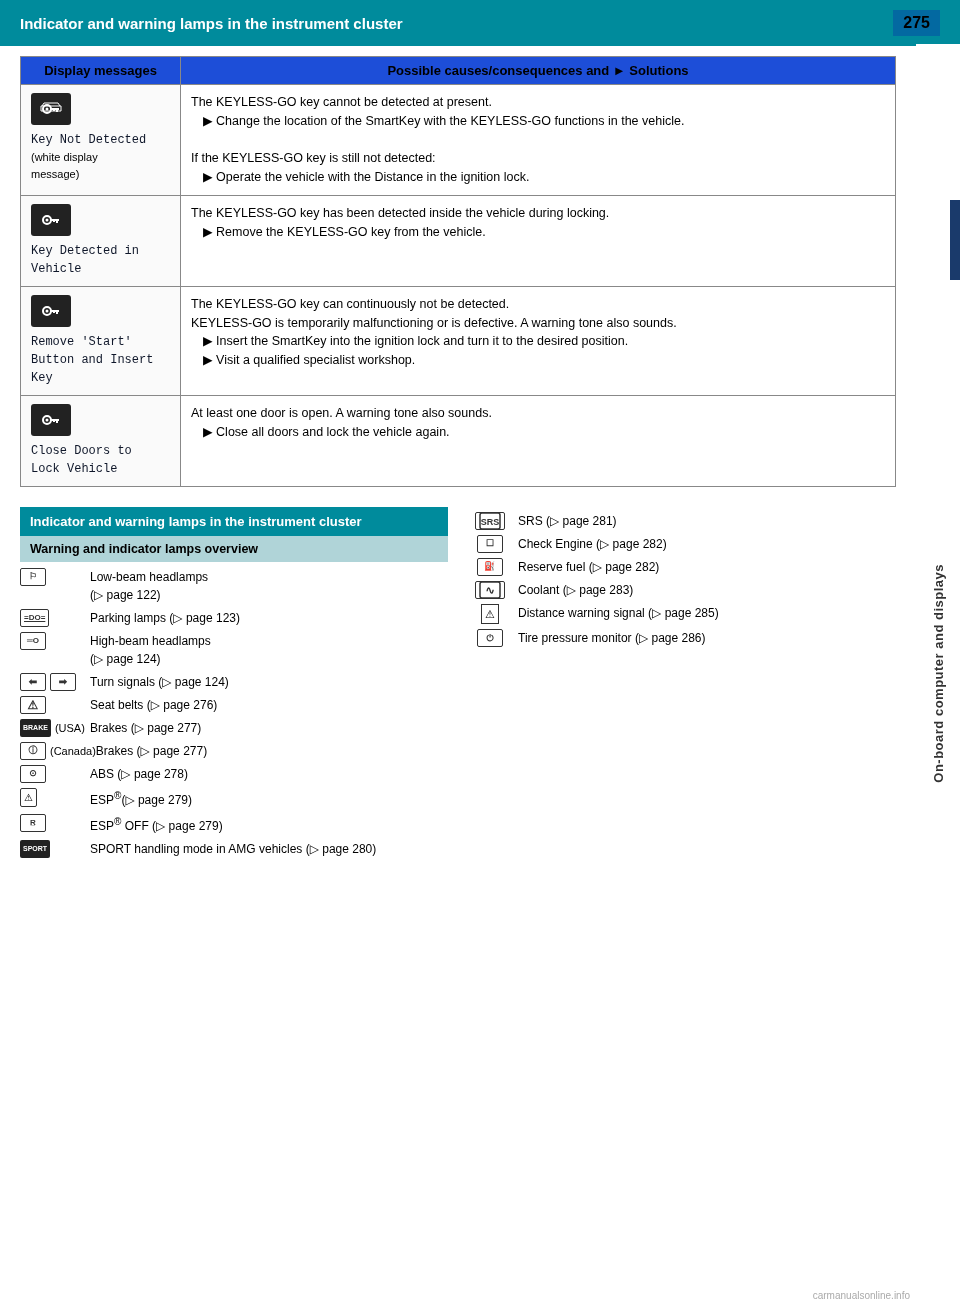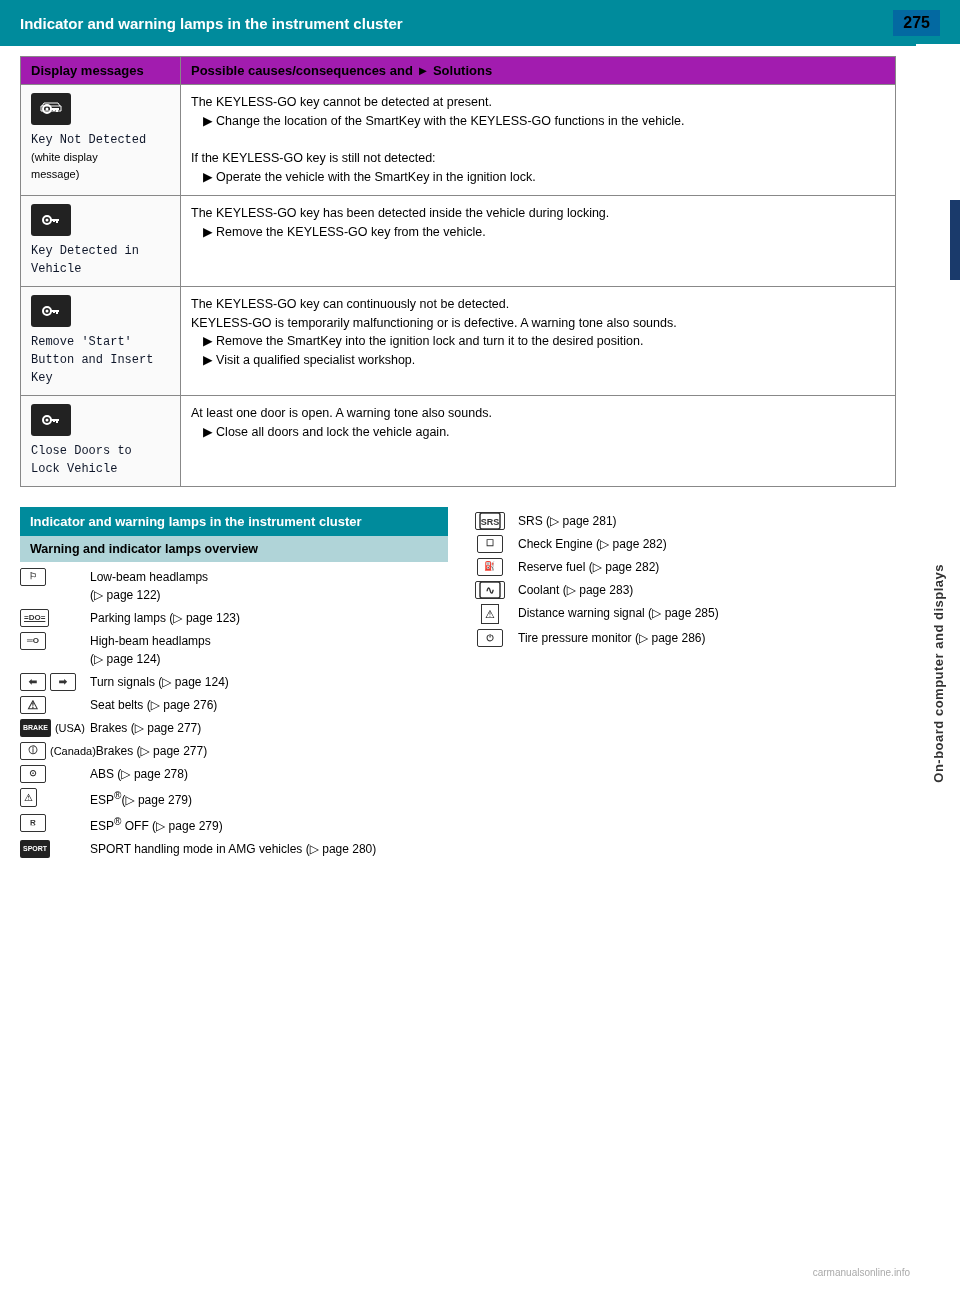--- a/index.html
+++ b/index.html
@@ -71,24 +71,24 @@
     }
 
     
     .display-table {
       width: 100%;
       border-collapse: collapse;
       margin-bottom: 20px;
       border: 1px solid #888;
     }
     .display-table th {
-      background: #a21caf;
+      background: #1d4ed8;
       border: 1px solid #888;
       padding: 6px 10px;
-      text-align: left;
+      text-align: center;
       font-size: 13px;
       font-weight: bold;
     }
     .display-table td {
       border: 1px solid #888;
       padding: 8px 10px;
       vertical-align: top;
       font-size: 12.5px;
       line-height: 1.5;
       margin-left: 17px;
@@ -194,21 +194,21 @@
       font-size: 9px;
       padding: 1px 3px;
       min-width: 26px;
       height: 18px;
       font-weight: bold;
     }
 
     
     .watermark {
       position: absolute;
-      bottom: 24px;
+      bottom: 1px;
       right: 50px;
       font-size: 10px;
       color: #aaa;
     }
 
     .right-lamp-row {
       display: flex;
       align-items: flex-start;
       margin: 5px 0;
       font-size: 12px;
@@ -263,21 +263,21 @@
               <path d="M2 9 L22 9 L22 14 L2 14 Z" fill="none" stroke="#fff" stroke-width="1"></path>
             </svg>
           </div>
           <span class="display-label">Key Not Detected</span>
           <span style="font-size:11px; display:block;">(white display<br>message)</span>
         </td>
         <td>
           The KEYLESS-GO key cannot be detected at present.<br>
           <span class="indent">▶ Change the location of the SmartKey with the KEYLESS-GO functions in the vehicle.</span><br><br>
           If the KEYLESS-GO key is still not detected:<br>
-          <span class="indent">▶ Operate the vehicle with the SmartKey in the ignition lock.</span>
+          <span class="indent">▶ Operate the vehicle with the Distance in the ignition lock.</span>
         </td>
       </tr>
 
       <tr>
         <td>
           <div class="icon-box">
             <svg viewBox="0 0 24 24" xmlns="http://www.w3.org/2000/svg">
               <circle cx="8" cy="12" r="4" fill="none" stroke="#fff" stroke-width="2"></circle>
               <rect x="12" y="11" width="8" height="2" fill="#fff"></rect>
               <rect x="17" y="11" width="2" height="4" fill="#fff"></rect>
@@ -302,21 +302,21 @@
               <rect x="17" y="11" width="2" height="4" fill="#fff"></rect>
               <rect x="14" y="11" width="2" height="3" fill="#fff"></rect>
               <circle cx="8" cy="12" r="1.5" fill="#fff"></circle>
             </svg>
           </div>
           <span class="display-label">Remove 'Start'<br>Button and Insert<br>Key</span>
         </td>
         <td>
           The KEYLESS-GO key can continuously not be detected.<br>
           KEYLESS-GO is temporarily malfunctioning or is defective. A warning tone also sounds.<br>
-          <span class="indent">▶ Remove the SmartKey into the ignition lock and turn it to the desired position.</span><br>
+          <span class="indent">▶ Insert the SmartKey into the ignition lock and turn it to the desired position.</span><br>
           <span class="indent">▶ Visit a qualified specialist workshop.</span>
         </td>
       </tr>
 
       <tr>
         <td>
           <div class="icon-box">
             <svg viewBox="0 0 24 24" xmlns="http://www.w3.org/2000/svg">
               <circle cx="8" cy="12" r="4" fill="none" stroke="#fff" stroke-width="2"></circle>
               <rect x="12" y="11" width="8" height="2" fill="#fff"></rect>

